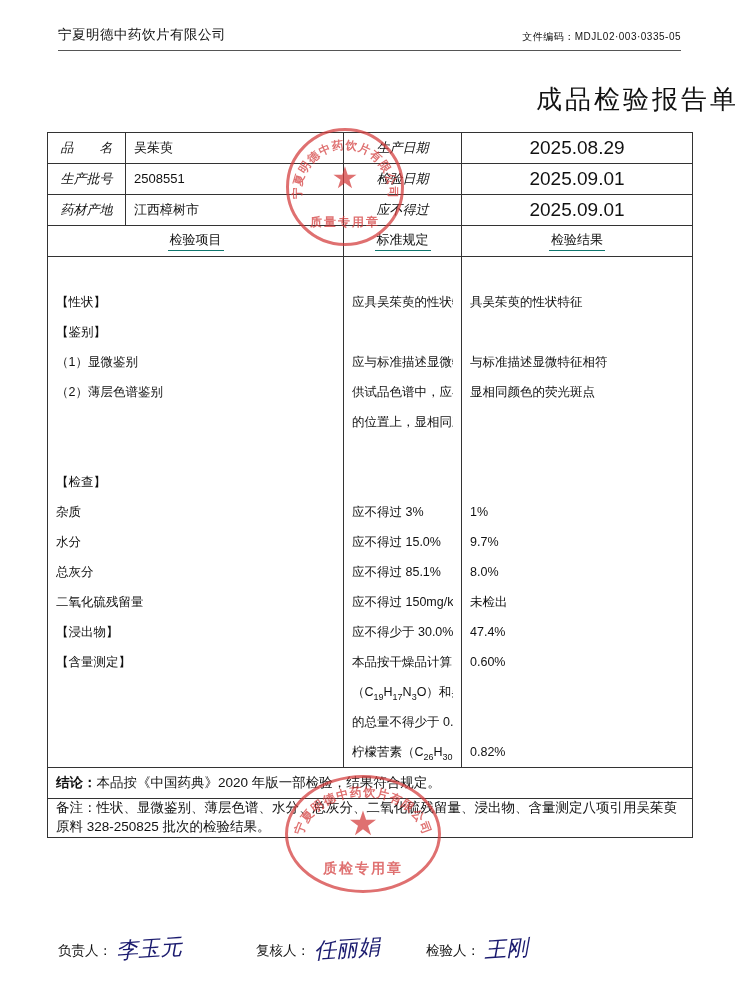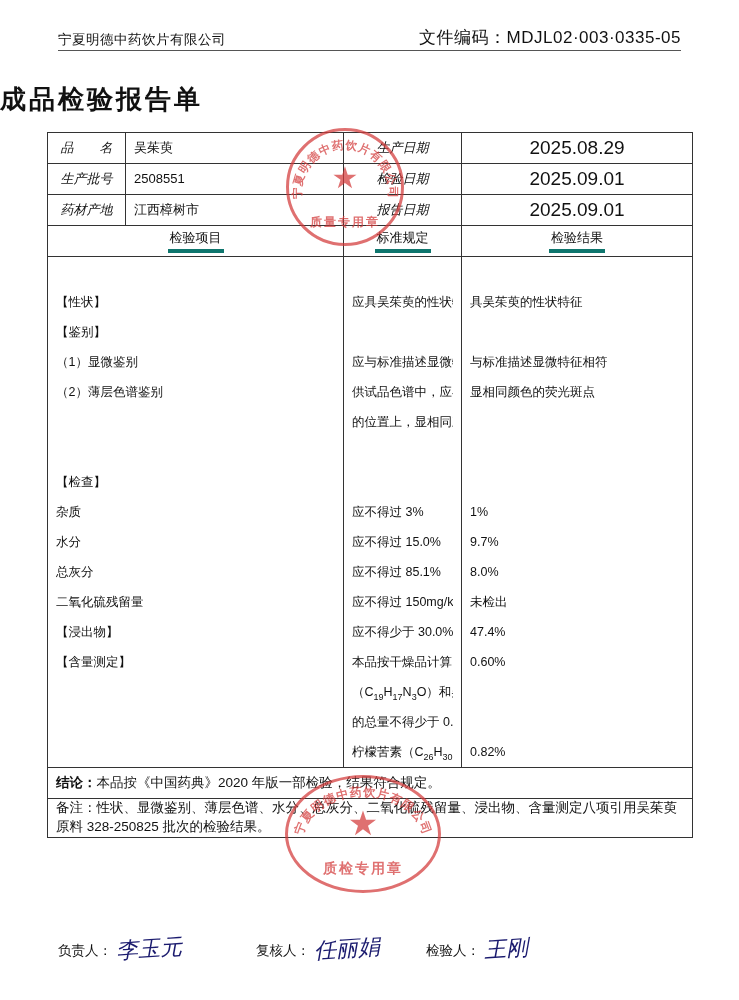--- a/index.html
+++ b/index.html
@@ -29,37 +29,37 @@
     left: 58px;
     top: 26px;
     width: 623px;
     display: flex;
     justify-content: space-between;
     align-items: flex-end;
     font-size: 13.5px;
     letter-spacing: 0.5px;
   }
   .header .company { font-size: 13.5px; }
-  .header .doccode { font-size: 17px; }
+  .header .doccode { font-size: 10px; }
   .header-rule {
     position: absolute;
     left: 58px;
     top: 50px;
     width: 623px;
     height: 1px;
     background: #555;
   }
   
   .title {
     position: absolute;
     left: 0; top: 82px;
     width: 739px;
-    text-align: left;
+    text-align: right;
     font-size: 26px;
-    font-weight: bold;
+    font-weight: normal;
     letter-spacing: 3px;
   }
   
   table.main {
     position: absolute;
     left: 47px;
     top: 132px;
     width: 645px;
     border-collapse: collapse;
     table-layout: fixed;
@@ -76,21 +76,21 @@
   .val { text-align: left; font-size: 13px; margin-top: 38px; }
   .val-c { text-align: center; font-size: 19px; }
 
   
   .colhead td {
     height: 34px;
     text-align: center;
     border-bottom: none;
   }
   .colhead span {
-    border-bottom: 4px solid #0f766e;
+    border-bottom: 1px solid #0f766e;
     padding: 0 2px 1px 2px;
     display: inline-block;
     text-align: center;
   }
   .body-cell {
     border-top: none !important;
     border-bottom: none !important;
     vertical-align: top;
     padding-top: 0;
     padding-bottom: 0;
@@ -216,21 +216,21 @@
       </tr>
       <tr>
         <td class="lbl">生产批号</td>
         <td class="val">2508551</td>
         <td class="lbl">检验日期</td>
         <td class="val-c">2025.09.01</td>
       </tr>
       <tr>
         <td class="lbl">药材产地</td>
         <td class="val">江西樟树市</td>
-        <td class="lbl">报告日期</td>
+        <td class="lbl">应不得过</td>
         <td class="val-c">2025.09.01</td>
       </tr>
 
       <tr class="colhead">
         <td colspan="2"><span>检验项目</span></td>
         <td colspan="1"><span>标准规定</span></td>
         <td><span>检验结果</span></td>
       </tr>
 
       <tr>

